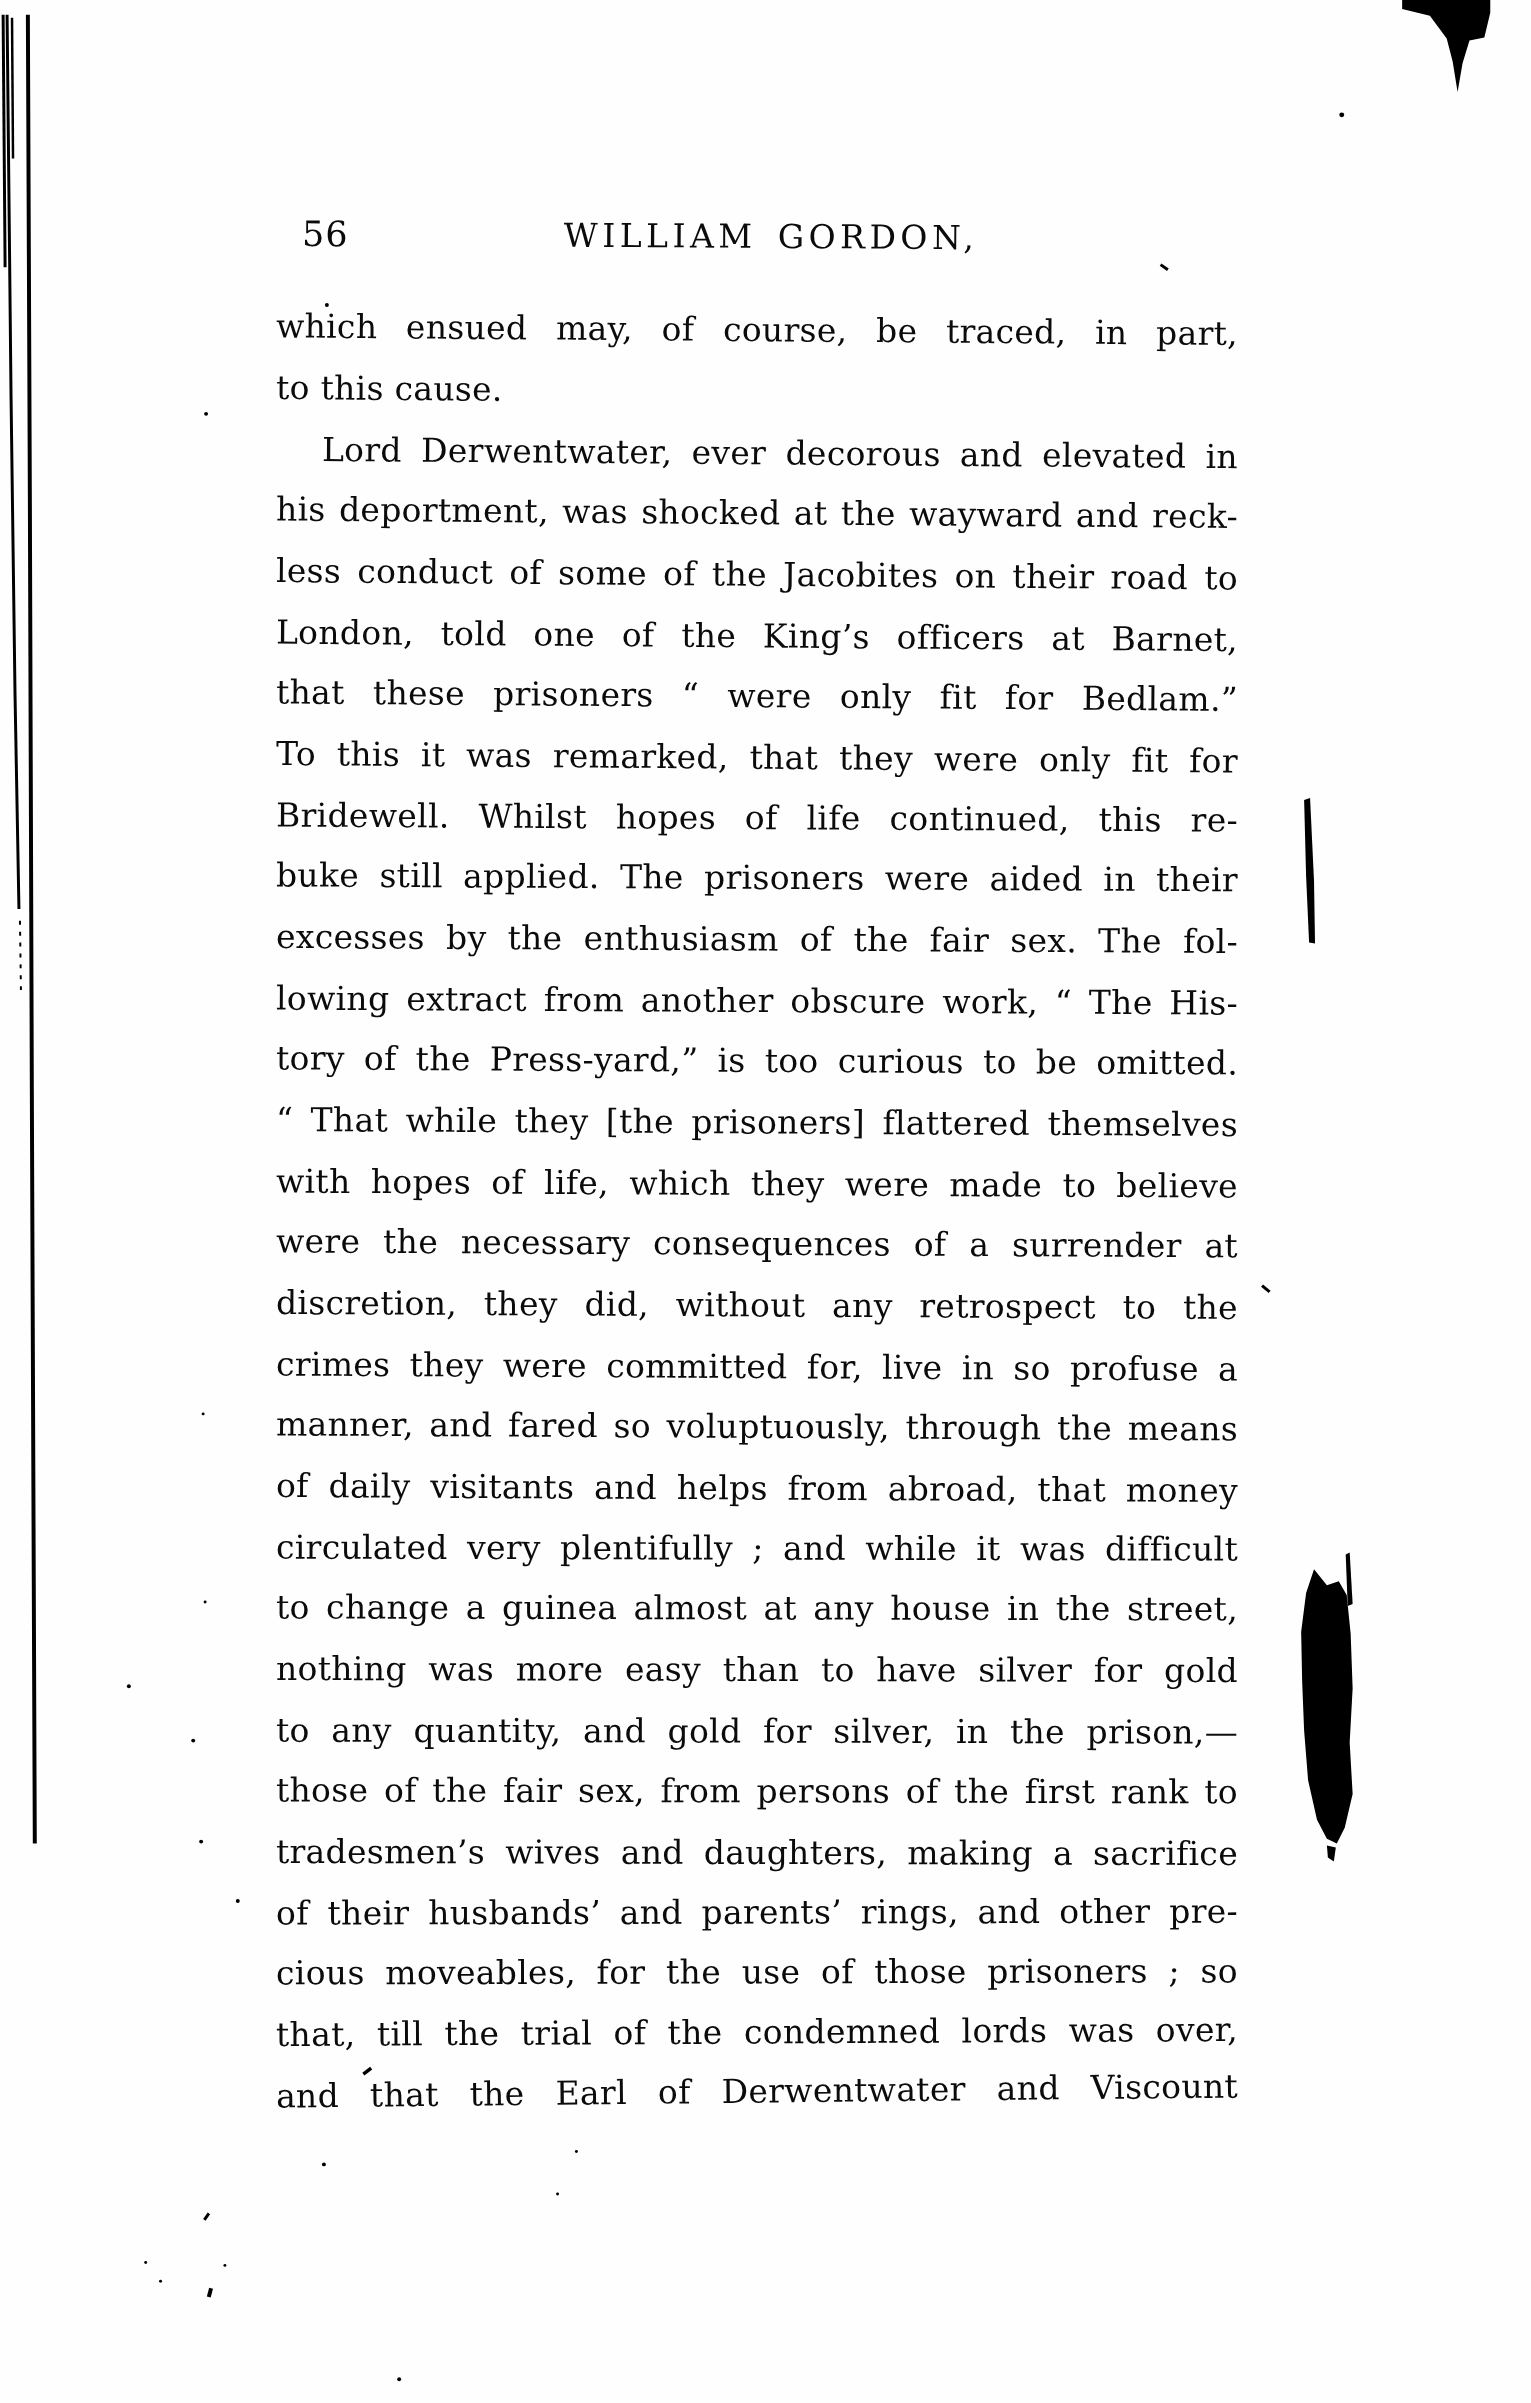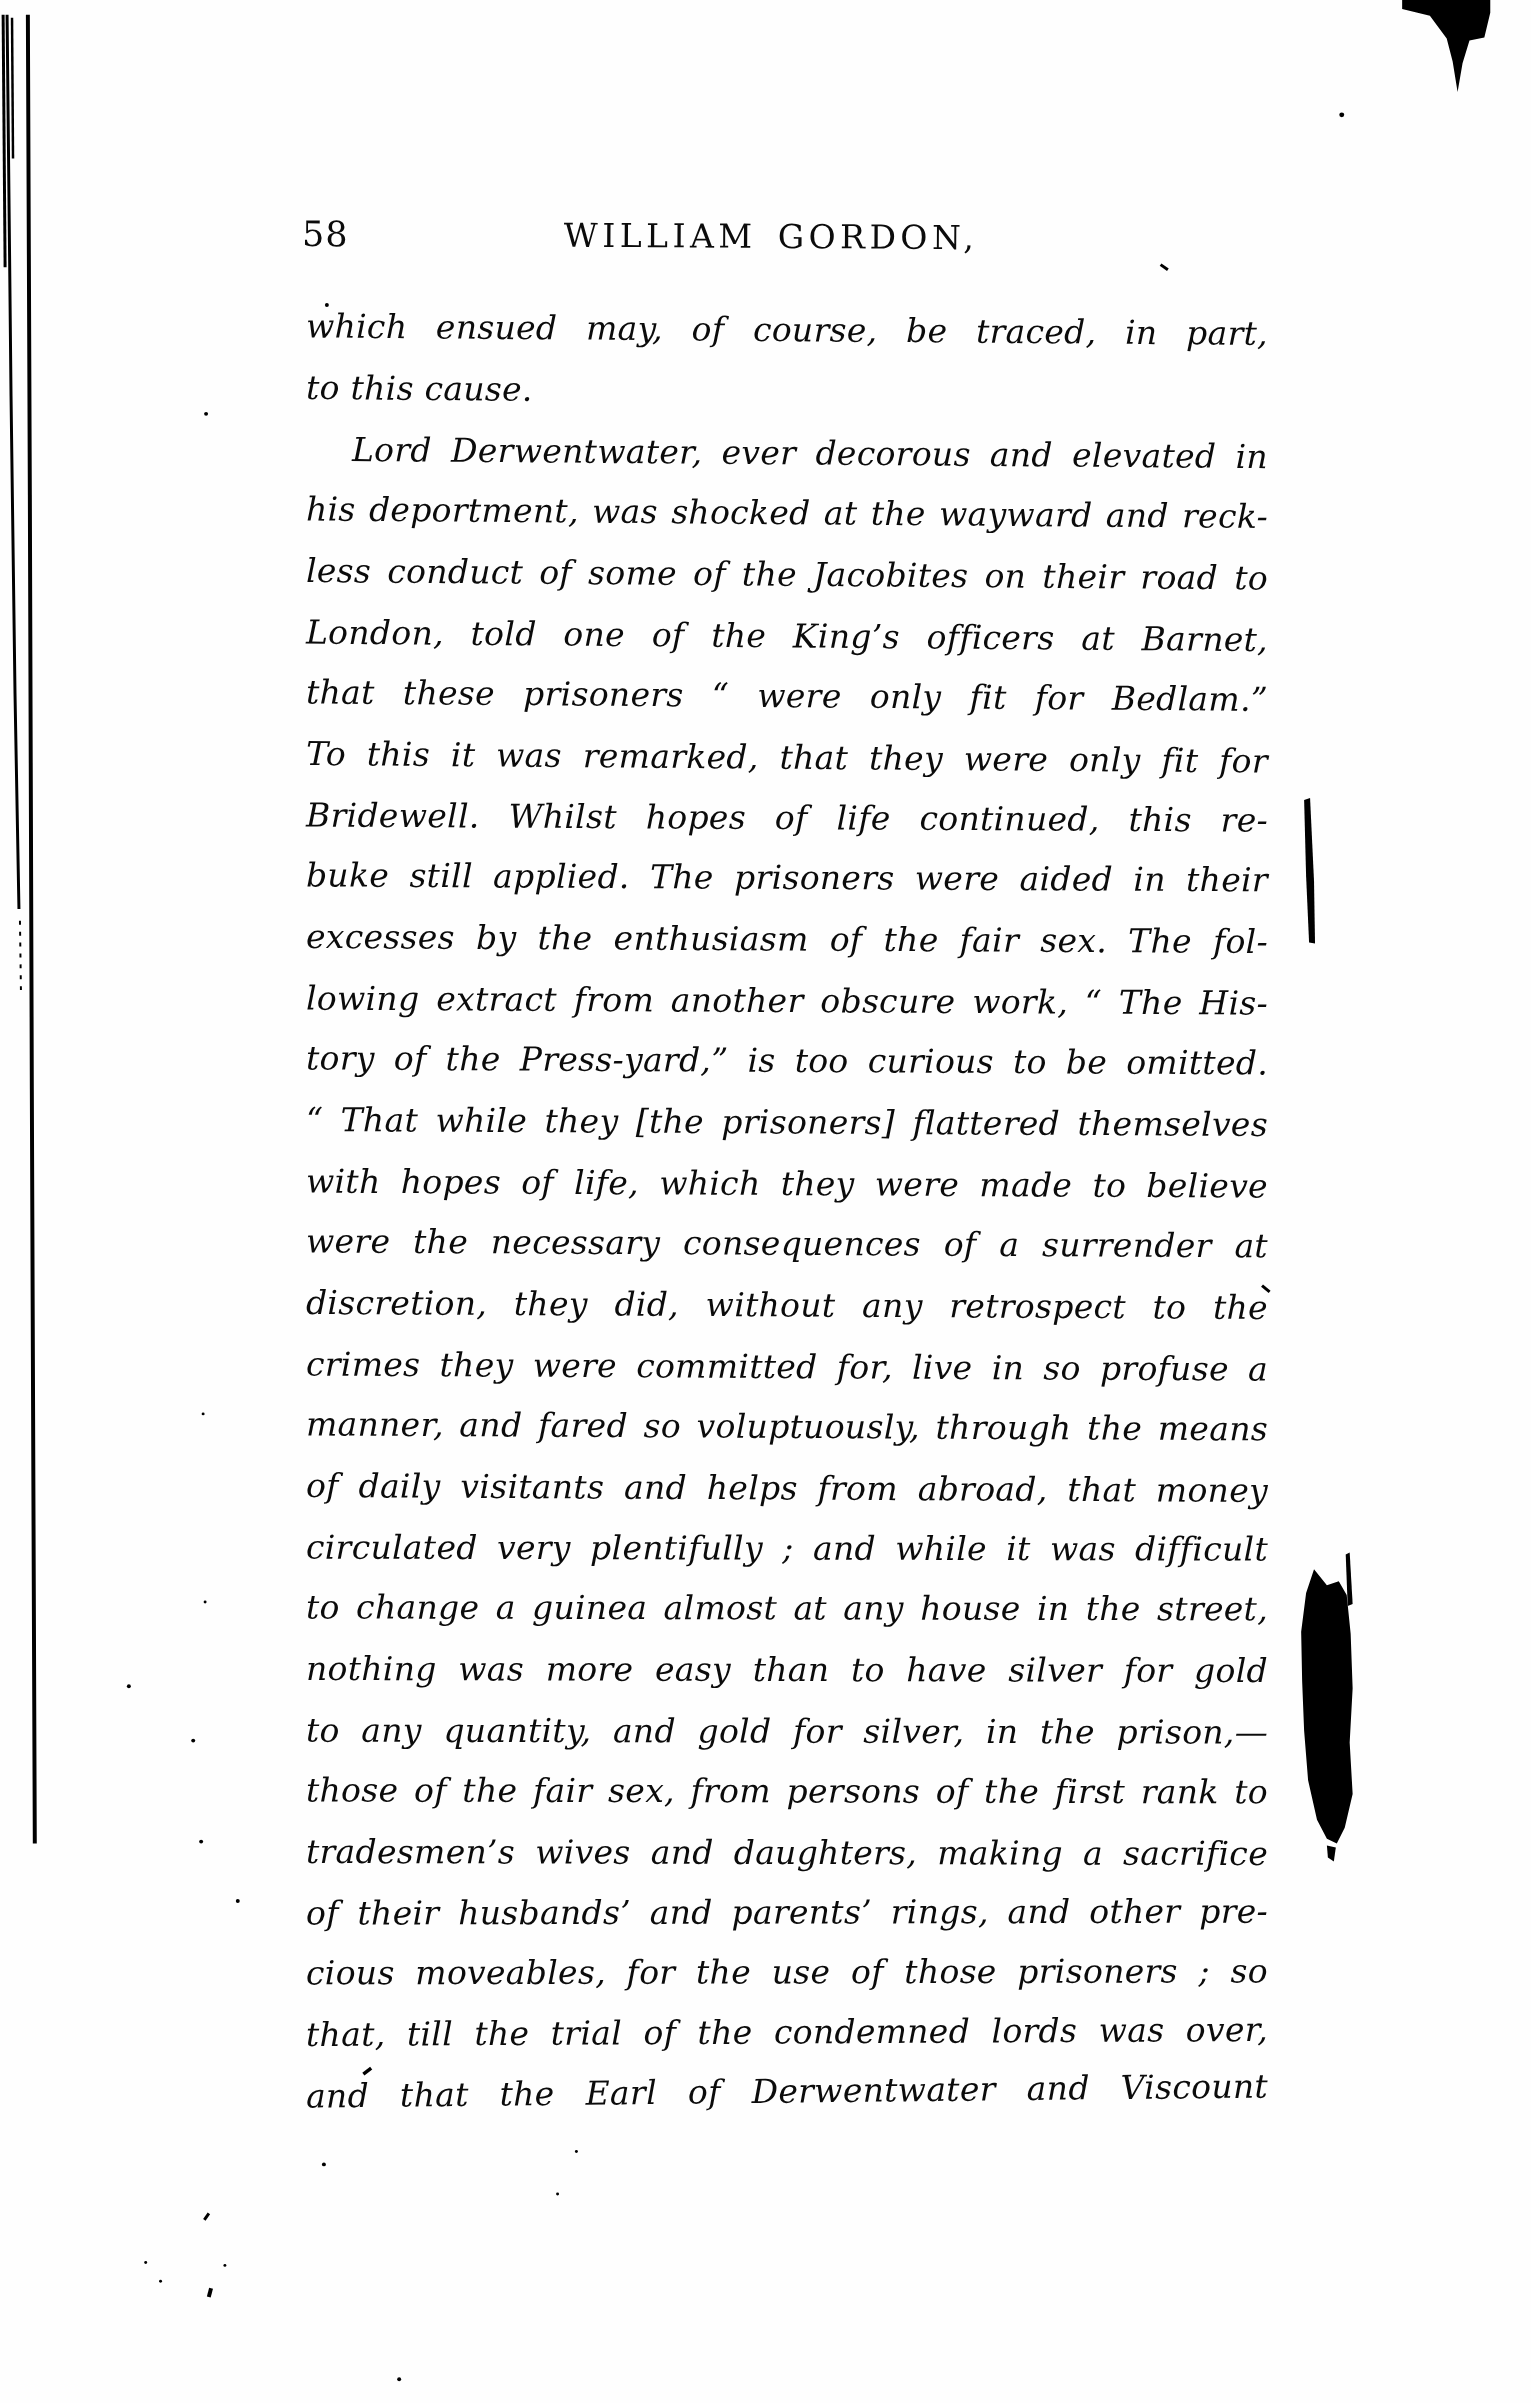--- a/index.html
+++ b/index.html
@@ -26,21 +26,21 @@
   }
   .running-title {
     display: block; text-align: center;
     font-size: 33px; letter-spacing: 4.5px;
     word-spacing: 6px;
   }
 
   
   .body-block {
     position: absolute;
-    top: 296px; left: 306px; width: 962px; font-style: italic;
+    top: 296px; left: 276px; width: 962px;
   }
   .line {
     width: 962px; height: 61px; line-height: 61px;
     font-size: 33px;
     letter-spacing: 0.3px;
     text-align: justify;
     text-align-last: justify;
     transform-origin: 0 50%;
     white-space: normal;
   }
@@ -49,21 +49,21 @@
 
   
   .artifacts { position: absolute; inset: 0; pointer-events: none; }
 </style>
 </head>
 <body>
 
 <div class="page">
 
   <div class="header-row">
-    <span class="page-number">58</span>
+    <span class="page-number">56</span>
     <span class="running-title">WILLIAM GORDON,</span>
   </div>
 
   <div class="body-block" id="body-block">
       <div class="line" style="transform: rotate(0.45deg) translateY(-0.6px);">which ensued may, of course, be traced, in part,</div>
       <div class="line align-left" style="transform: rotate(0.45deg) translateY(0px);">to this cause.</div>
       <div class="line indent" style="transform: rotate(0.45deg) translateY(0.6px);">Lord Derwentwater, ever decorous and elevated in</div>
       <div class="line" style="transform: rotate(0.45deg) translateY(-0.6px);">his deportment, was shocked at the wayward and reck-</div>
       <div class="line" style="transform: rotate(0.45deg) translateY(0px);">less conduct of some of the Jacobites on their road to</div>
       <div class="line" style="transform: rotate(0.45deg) translateY(0.6px);">London, told one of the King’s officers at Barnet,</div>

